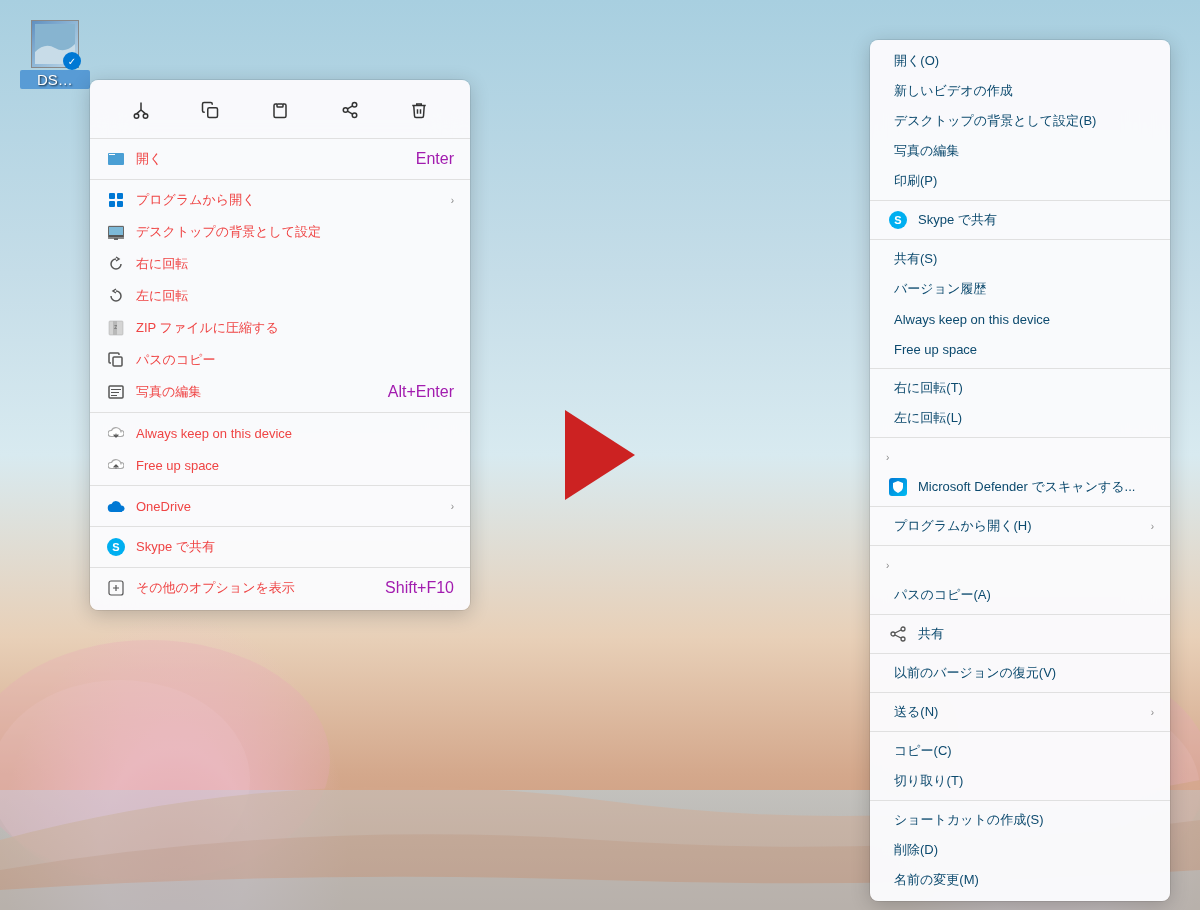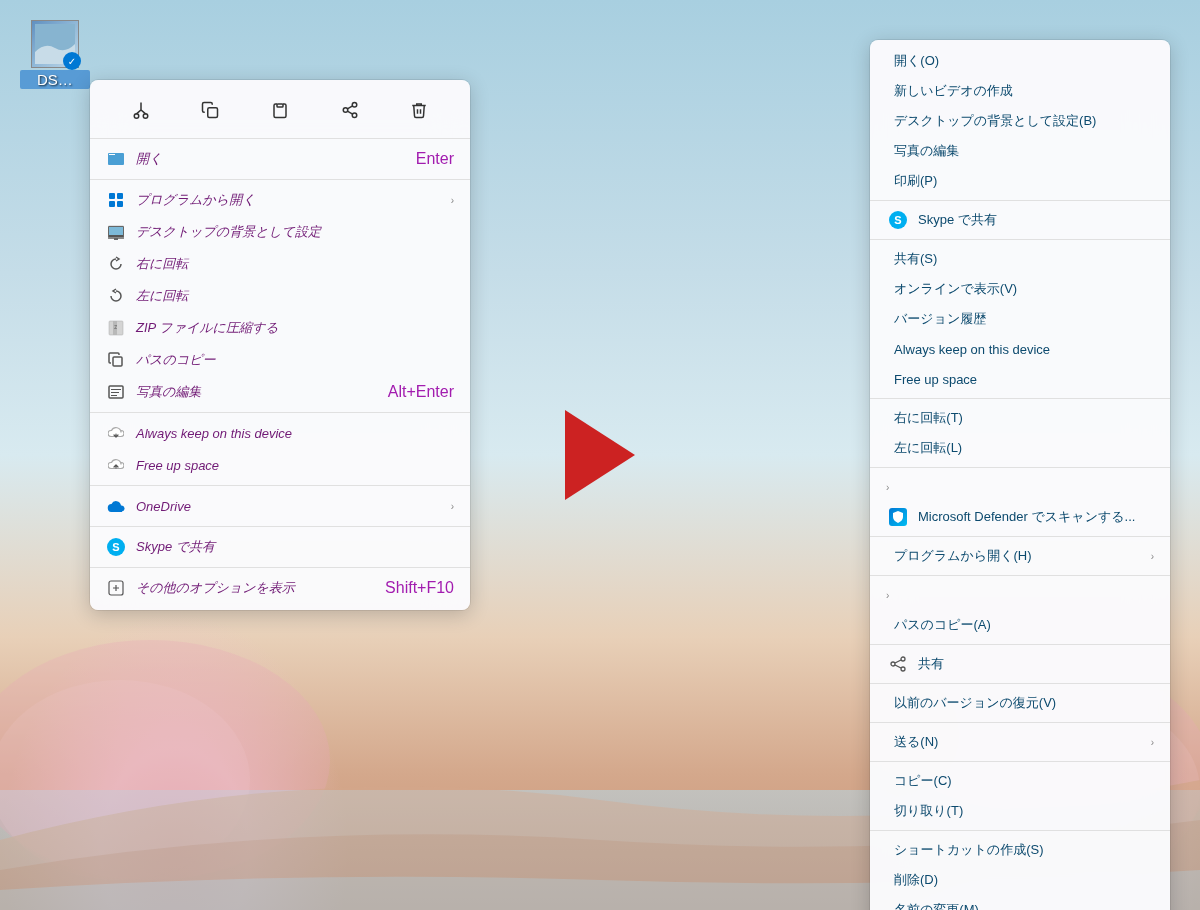--- a/index.html
+++ b/index.html
@@ -165,22 +165,21 @@
       width: 20px;
       height: 20px;
       margin-right: 10px;
       display: flex;
       align-items: center;
       justify-content: center;
       flex-shrink: 0;
     }
     .menu-item-label {
       flex: 1;
-      color: #701a75;
-      font-style: italic;
+      color: #ef4444;
     }
     .menu-item-shortcut {
       color: #a21caf;
       font-size: 16px;
       margin-left: 20px;
     }
     .menu-item-arrow {
       color: #888;
       margin-left: 8px;
       font-size: 10px;
@@ -517,23 +516,20 @@
     </div>
     <span class="menu-right-item-label">Skype で共有</span>
   </div>
 
   <div class="menu-separator"></div>
 
   <div class="menu-right-item">
     <span class="menu-right-item-label" style="padding-left:8px">共有(S)</span>
   </div>
 
-  <div class="menu-right-item">
-    <span class="menu-right-item-label" style="padding-left:8px">オンラインで表示(V)</span>
-  </div>
 
   <div class="menu-right-item">
     <span class="menu-right-item-label" style="padding-left:8px">バージョン履歴</span>
   </div>
 
   <div class="menu-right-item">
     <span class="menu-right-item-label" style="padding-left:8px">Always keep on this device</span>
   </div>
 
   <div class="menu-right-item">

